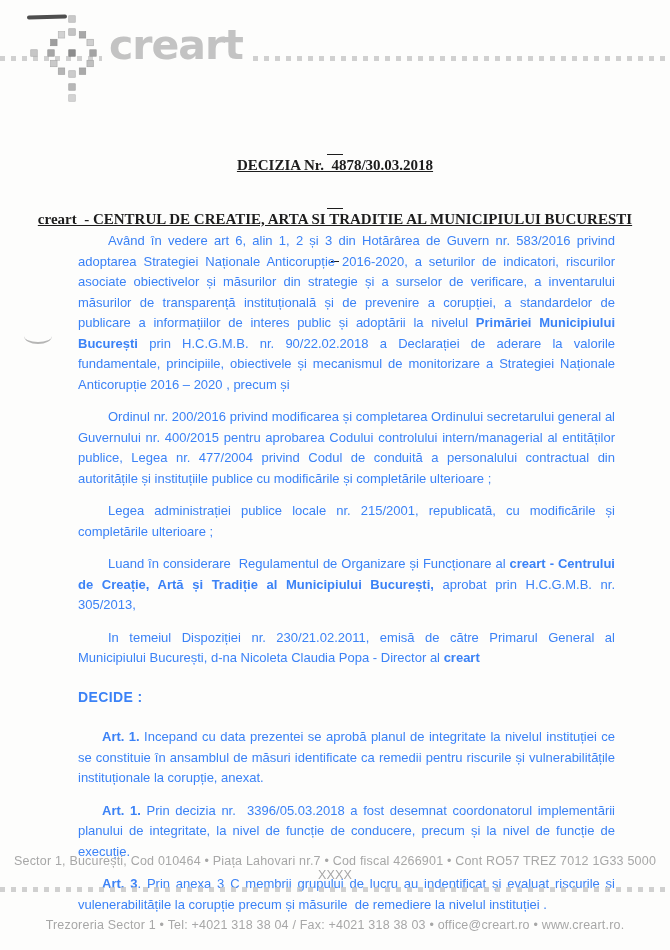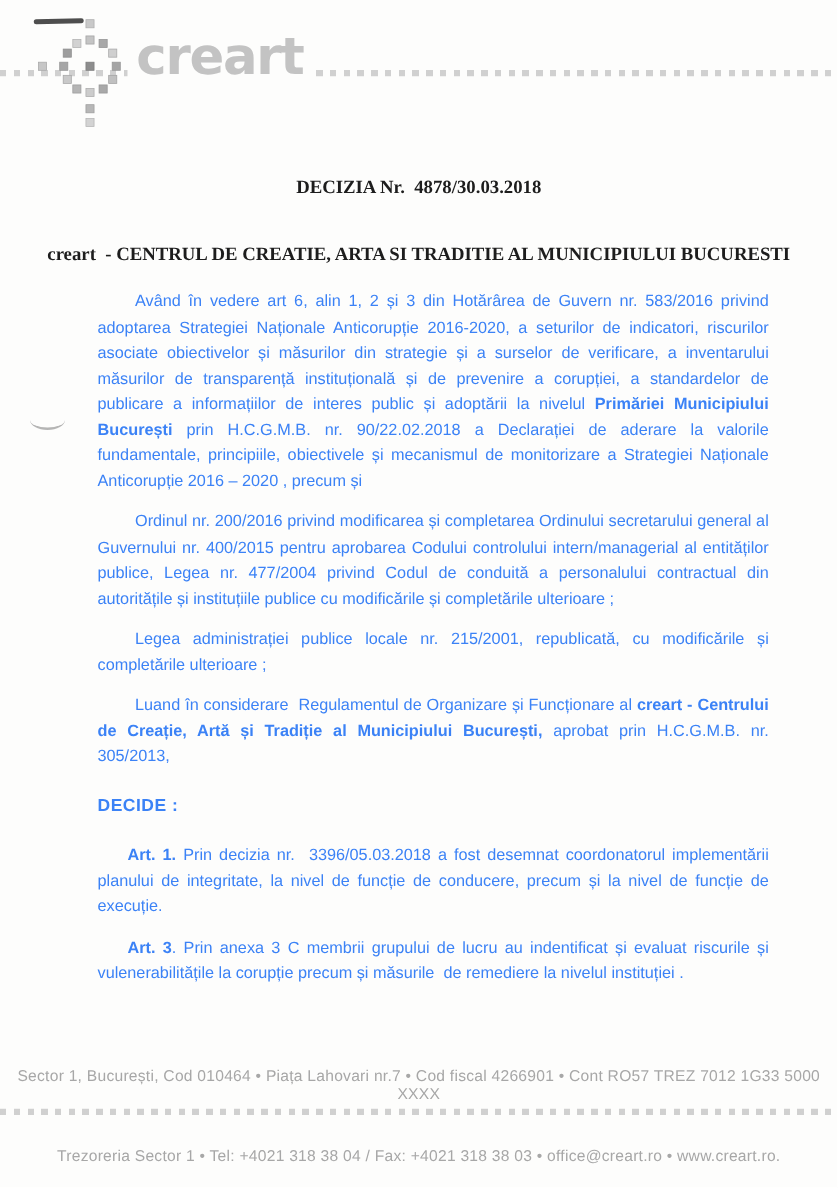--- a/index.html
+++ b/index.html
@@ -29,23 +29,24 @@
   
   .logo-svg { position:absolute; left:30px; top:11px; }
   .logo-text {
     position:absolute; left:102px; top:25px; line-height:1;
     font-family:"DejaVu Sans", sans-serif; font-weight:bold;
     font-size:41px; letter-spacing:-1px; color:#c3c3c3;
     background:#fdfdfc; padding:0 7px;
   }
   
   .title-block {
-    position:absolute; top:106px; left:0; right:0; text-align:center;
+    position:absolute; top:121px; left:0; right:0; text-align:center;
     font-family:"Liberation Serif", serif; font-weight:bold; color:#1d1d1d;
     white-space:pre-wrap;
+    text-decoration:underline;
   }
   .title-line1 { font-size:15px; margin-bottom:1px; }
   .title-line2 { font-size:14px; }
   .title-line3 { font-size:15px; }
   
   .body-block {
     position:absolute; top:231px; left:78px; width:537px;
     font-size:13px; line-height:20.5px; text-align:justify; color:#3b82f6;
   }
   .para { margin:0 0 12px 0; text-indent:30px; white-space:pre-wrap; }
@@ -100,21 +101,23 @@
   <div class="title-block">
     <div class="title-line1">DECIZIA Nr.  4878/30.03.2018</div>
     <div class="title-line3">creart  - CENTRUL DE CREATIE, ARTA SI TRADITIE AL MUNICIPIULUI BUCURESTI</div>
   </div>
 
   <div class="body-block">
     <p class="para"><span>Având în vedere art 6, alin 1, 2 și 3 din Hotărârea de Guvern nr. 583/2016 privind adoptarea Strategiei Naționale Anticorupție 2016-2020, a seturilor de indicatori, riscurilor asociate obiectivelor și măsurilor din strategie și a surselor de verificare, a inventarului măsurilor de transparență instituțională și de prevenire a corupției, a standardelor de publicare a informațiilor de interes public și adoptării la nivelul </span><span class="b">Primăriei Municipiului București</span><span> prin H.C.G.M.B. nr. 90/22.02.2018 a Declarației de aderare la valorile fundamentale, principiile, obiectivele și mecanismul de monitorizare a Strategiei Naționale Anticorupție 2016 – 2020 , precum și</span></p>
     <p class="para"><span>Ordinul nr. 200/2016 privind modificarea și completarea Ordinului secretarului general al Guvernului nr. 400/2015 pentru aprobarea Codului controlului intern/managerial al entităților publice, Legea nr. 477/2004 privind Codul de conduită a personalului contractual din autoritățile și instituțiile publice cu modificările și completările ulterioare ;</span></p>
     <p class="para"><span>Legea administrației publice locale nr. 215/2001, republicată, cu modificările și completările ulterioare ;</span></p>
     <p class="para"><span>Luand în considerare  Regulamentul de Organizare și Funcționare al </span><span class="b">creart - Centrului de Creație, Artă și Tradiție al Municipiului București,</span><span> aprobat prin H.C.G.M.B. nr. 305/2013,</span></p>
+    <p class="para"><span>In temeiul Dispoziției nr. 230/21.02.2011, emisă de către Primarul General al Municipiului București, d-na Nicoleta Claudia Popa - Director al </span><span class="b">creart</span></p>
     <p class="para decide">DECIDE :</p>
+    <p class="para article"><span class="b">Art. 1.</span><span> Incepand cu data prezentei se aprobă planul de integritate la nivelul instituției ce se constituie în ansamblul de măsuri identificate ca remedii pentru riscurile și vulnerabilitățile instituționale la corupție, anexat.</span></p>
     <p class="para article"><span class="b">Art. 1.</span><span> Prin decizia nr.  3396/05.03.2018 a fost desemnat coordonatorul implementării planului de integritate, la nivel de funcție de conducere, precum și la nivel de funcție de execuție.</span></p>
     <p class="para article"><span class="b">Art. 3</span><span>. Prin anexa 3 C membrii grupului de lucru au indentificat și evaluat riscurile și vulenerabilitățile la corupție precum și măsurile  de remediere la nivelul instituției .</span></p>
   </div>
 
   <div class="scan-curve"></div>
 
   <div class="dot-row bottom"></div>
   <div class="footer-line f1">Sector 1, București, Cod 010464 • Piața Lahovari nr.7 • Cod fiscal 4266901 • Cont RO57 TREZ 7012 1G33 5000 XXXX</div>
   <div class="footer-line f2">Trezoreria Sector 1 • Tel: +4021 318 38 04 / Fax: +4021 318 38 03 • office@creart.ro • www.creart.ro.</div>
 

